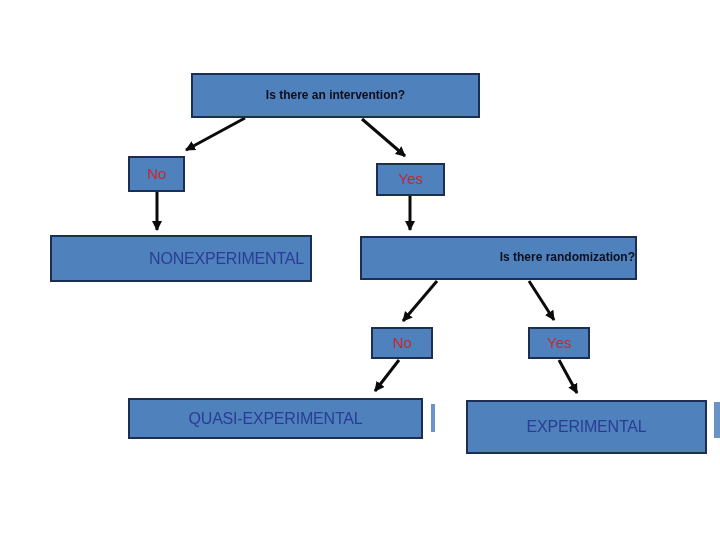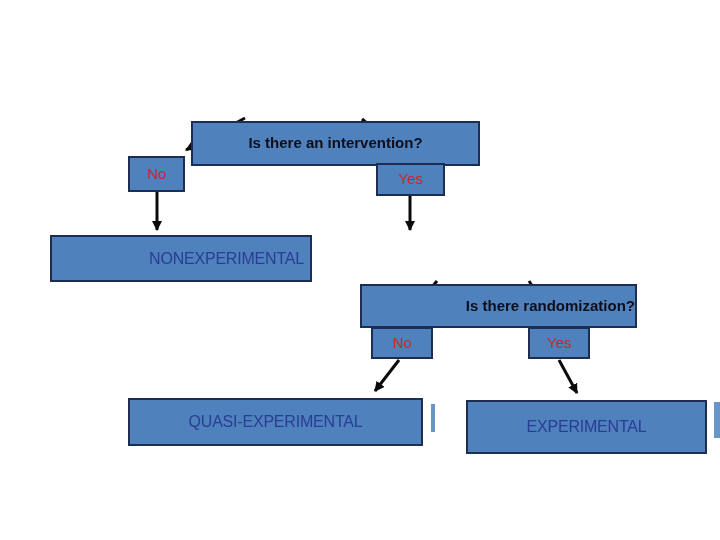--- a/index.html
+++ b/index.html
@@ -8,21 +8,21 @@
     font-family:"Liberation Sans",sans-serif;
   }
   #slide{position:relative;width:720px;height:540px;background:#ffffff;}
   .node{
     position:absolute;box-sizing:border-box;
     background:var(--box-fill,#4f81bd);
     border:2px solid var(--box-border,#1c2e52);
     display:flex;align-items:center;justify-content:center;
     line-height:1.1;white-space:nowrap;
   }
-  .question{font-weight:bold;font-size:15px;color:var(--question-text,#0e0e1c);margin-top:48px;}
+  .question{font-weight:bold;font-size:12px;color:var(--question-text,#0e0e1c);}
   .answer{font-weight:normal;font-size:15px;color:var(--answer-text,#c9262c);}
   .result{font-size:16px;letter-spacing:-0.2px;color:var(--result-text,#2a3d94);}
   .align-right{justify-content:flex-end;padding-right:6px;}
   .fragment{
     position:absolute;background:var(--box-fill,#4f81bd);opacity:.85;
   }
   #arrows{position:absolute;left:0;top:0;pointer-events:none;}
   #arrows line{stroke:var(--arrow,#0b0b0b);stroke-width:3;}
   #arrows .ah{fill:var(--arrow,#0b0b0b);}
 </style>
@@ -68,21 +68,21 @@
   </div>
 
   <div class="node answer" style="left:371px;top:327px;width:62px;height:32px;">
     <span>No</span>
   </div>
 
   <div class="node answer" style="left:528px;top:327px;width:62px;height:32px;">
     <span>Yes</span>
   </div>
 
-  <div class="node result" style="left:128px;top:398px;width:295px;height:48px;">
+  <div class="node result" style="left:128px;top:398px;width:295px;height:41px;">
     <span>QUASI-EXPERIMENTAL</span>
   </div>
 
   <div class="node result" style="left:466px;top:400px;width:241px;height:54px;">
     <span>EXPERIMENTAL</span>
   </div>
 
   <div class="fragment" style="left:431px;top:404px;width:4px;height:28px;"></div>
   <div class="fragment" style="left:714px;top:402px;width:6px;height:36px;"></div>
 

